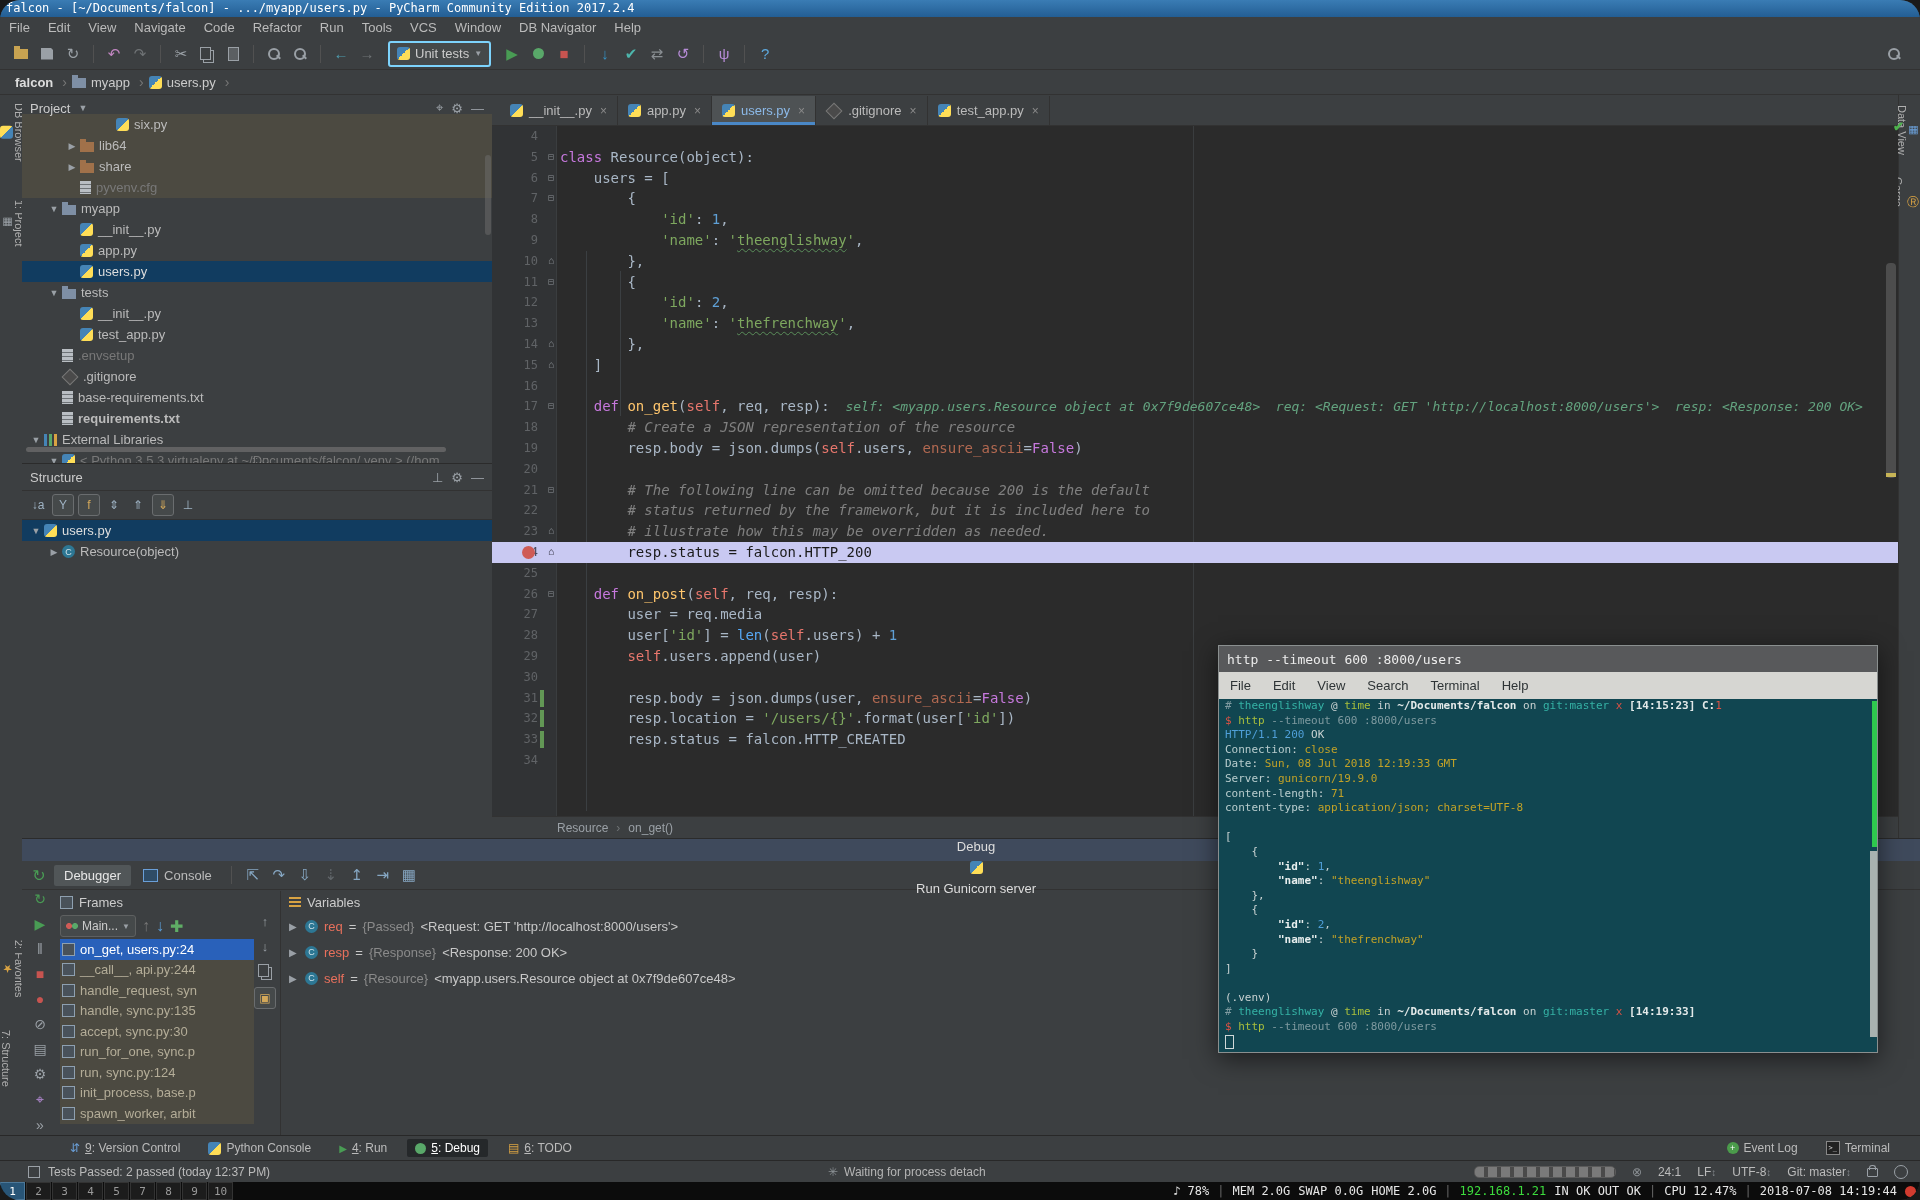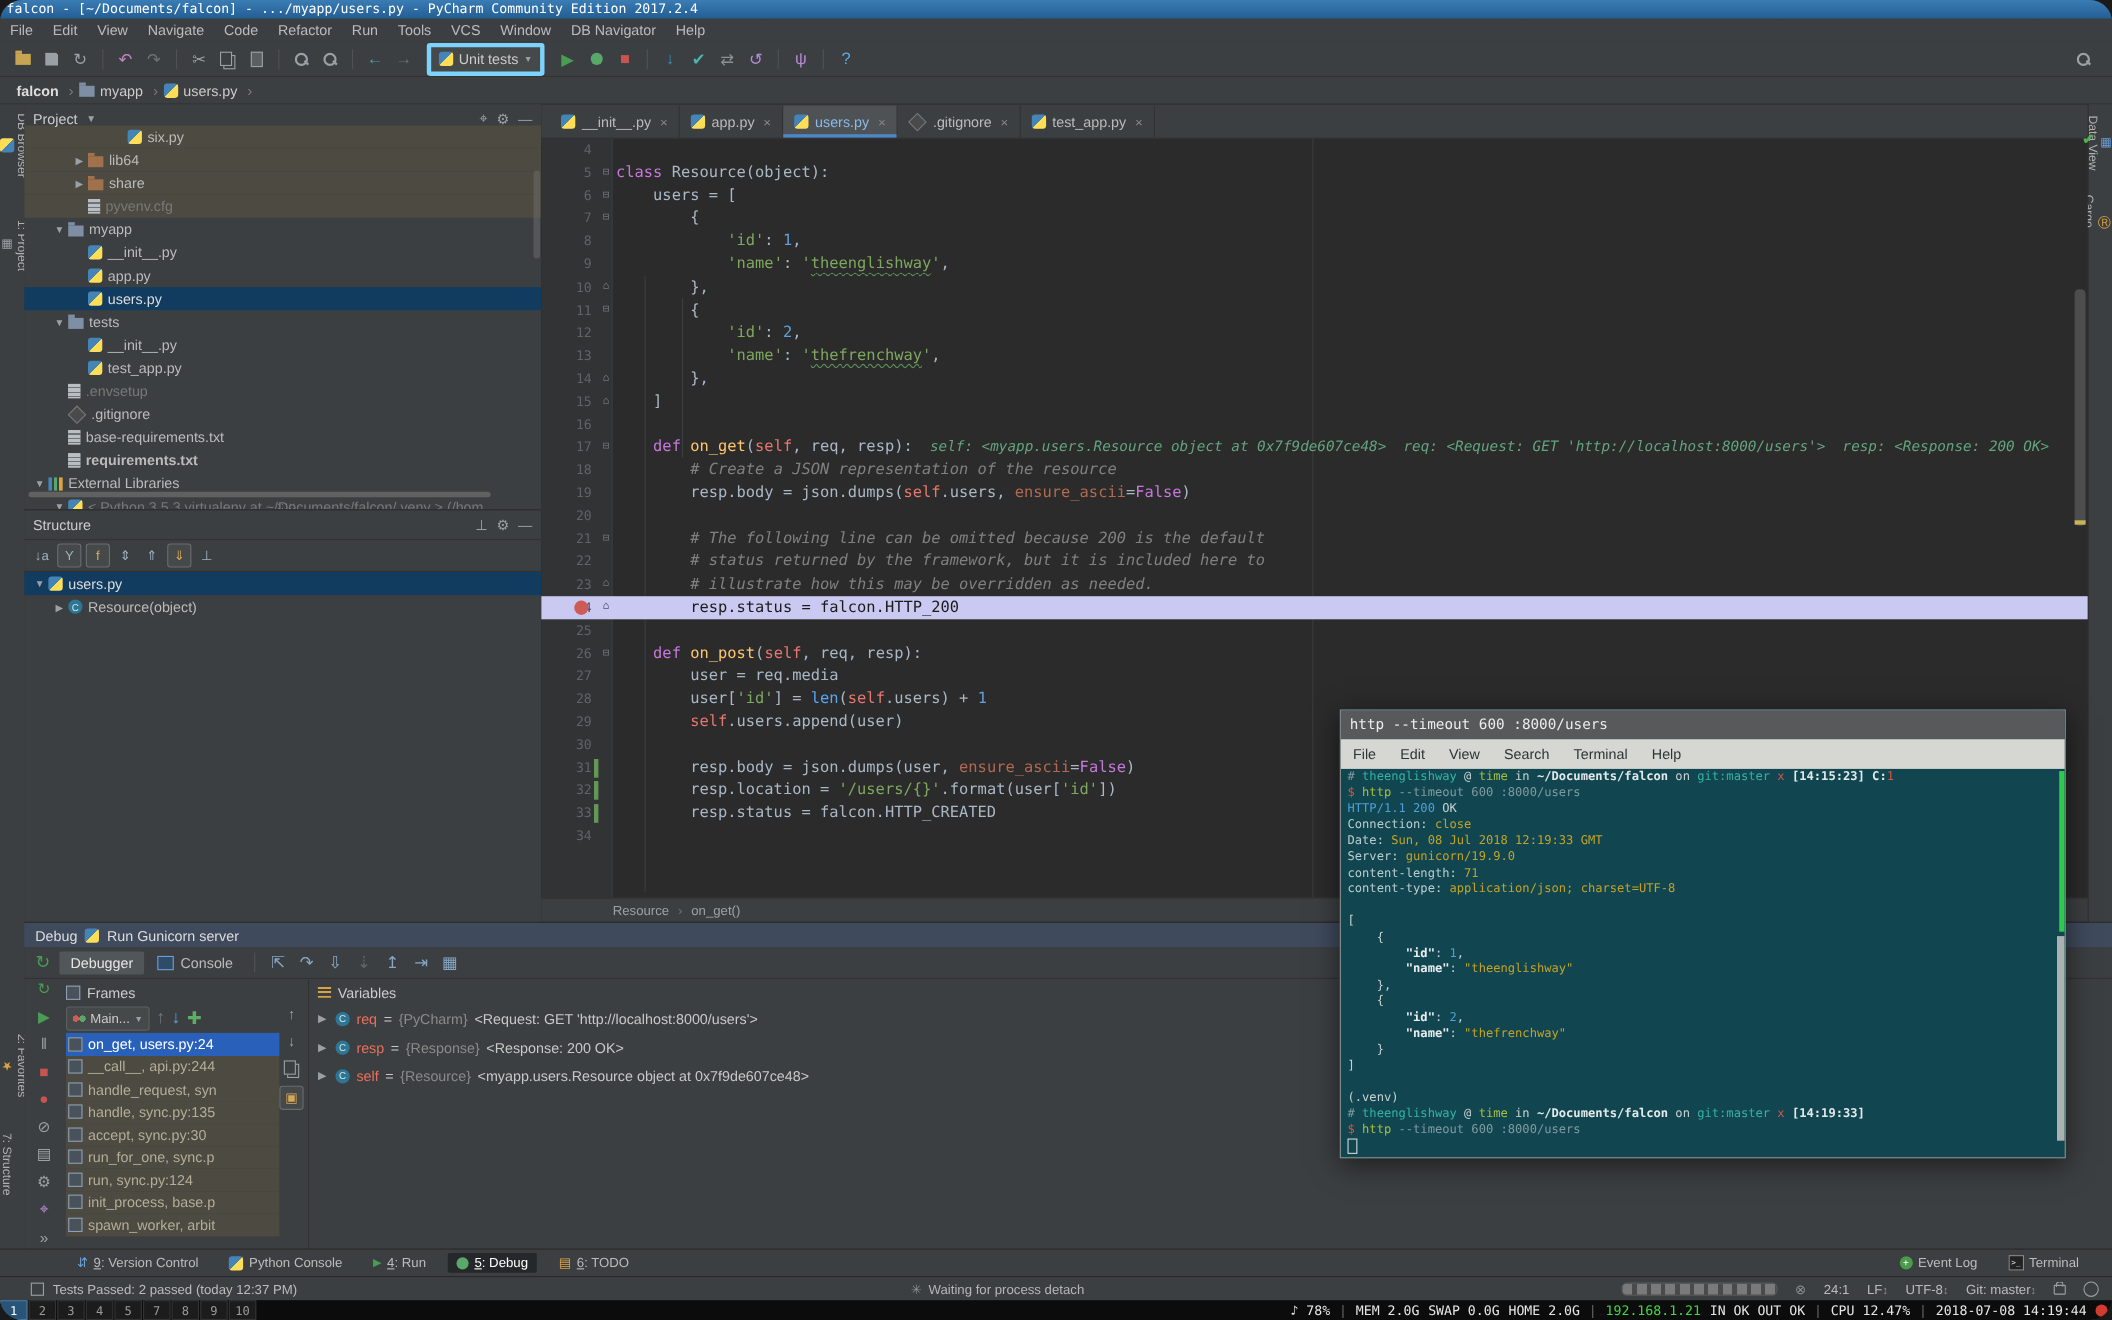--- a/index.html
+++ b/index.html
@@ -9,21 +9,21 @@
   
   #titlebar{left:0;top:0;width:1920px;height:17px;background:linear-gradient(#3a7cb4,#235e94);
             color:#fff;font:12px "DejaVu Sans Mono",monospace;line-height:17px;padding-left:6px;box-sizing:border-box;}
   #menubar{left:0;top:17px;width:1920px;height:21px;background:#3c3f41;border-bottom:1px solid #323232;
            display:flex;align-items:center;font-size:13px;color:#bbb;}
   .menu-item{padding:0 9px;height:21px;line-height:21px;cursor:default;}
   #toolbar{left:0;top:38px;width:1920px;height:32px;background:#3c3f41;border-bottom:1px solid #323232;
            display:flex;align-items:center;padding-left:8px;box-sizing:border-box;}
   .tbico{width:24px;height:24px;display:flex;align-items:center;justify-content:center;font-size:15px;margin:0 1px;}
   .tbsep{width:1px;height:18px;background:#515151;margin:0 7px;}
-  #run-combo{display:flex;align-items:center;gap:5px;background:#45494a;border:4px solid #7dd3fc;border-radius:3px;
+  #run-combo{display:flex;align-items:center;gap:5px;background:#45494a;border:2px solid #7dd3fc;border-radius:3px;
              height:22px;padding:0 7px;margin:0 8px;font-size:13px;color:#ccc;}
   #toolbar-search{margin-left:auto;margin-right:14px;}
   
   #crumbbar{left:0;top:70px;width:1920px;height:25px;background:#3c3f41;border-bottom:1px solid #323232;
             display:flex;align-items:center;padding-left:10px;box-sizing:border-box;font-size:13px;}
   .crumb{display:flex;align-items:center;gap:5px;margin-right:4px;color:#ccc;}
   .crumb b{font-weight:bold;color:#ddd;}
   .crumb-sep{color:#777;margin:0 5px;font-size:14px;}
   
   .stripe{background:#3c3f41;}
@@ -78,21 +78,21 @@
   #indent-guide1{left:94px;top:156px;width:1px;height:560px;background:#3b3f42;}
   #indent-guide2{left:128px;top:176px;width:1px;height:145px;background:#3b3f42;}
   #margin-line{left:701px;top:31px;width:1px;height:690px;background:#3a3d3f;}
   #ed-crumb{position:absolute;left:0;bottom:0;width:1406px;height:22px;background:#3c3f41;border-top:1px solid #323232;
             display:flex;align-items:center;padding-left:65px;box-sizing:border-box;font-size:12px;color:#9aa0a6;gap:8px;}
   #ed-scroll{left:1886px;top:263px;width:10px;height:215px;background:rgba(140,140,140,.35);border-radius:4px;}
   #ed-mark-yellow{left:1886px;top:473px;width:10px;height:4px;background:#c7b456;}
   #ed-check{left:1893px;top:119px;color:#4db34d;font-size:13px;font-weight:bold;}
   
   #debug-panel{left:22px;top:838px;width:1898px;height:297px;background:#3c3f41;border-top:1px solid #2b2b2b;}
-  #debug-hdr{height:22px;background:#3f4a5c;display:flex;align-items:center;gap:7px;padding-left:10px;font-size:13px;color:#ddd;}
+  #debug-hdr{height:22px;background:#3f4a5c;display:flex;align-items:center;gap:7px;padding-left:10px;font-size:13px;color:#ddd;flex-direction:column;}
   #debug-tabs{height:28px;display:flex;align-items:center;border-bottom:1px solid #323232;padding-left:4px;gap:2px;}
   .dtab{display:flex;align-items:center;gap:6px;padding:3px 10px;font-size:13px;color:#bbb;border-radius:2px;}
   .dtab.active{background:#515658;color:#e6e6e6;}
   .dstep{width:24px;text-align:center;font-size:15px;color:#86a7c3;}
   .dstep.off{color:#61666a;}
   #debug-leftcol{position:absolute;left:3px;top:52px;width:30px;display:flex;flex-direction:column;align-items:center;gap:9px;font-size:14px;}
   #frames-pane{position:absolute;left:38px;top:52px;width:194px;height:245px;}
   .subhdr{height:22px;display:flex;align-items:center;gap:6px;font-size:13px;color:#ccc;}
   #thread-row{display:flex;align-items:center;gap:6px;height:26px;}
   #thread-combo{display:flex;align-items:center;gap:4px;background:#45494a;border:1px solid #5e6060;border-radius:3px;
@@ -607,21 +607,21 @@
       <div class="subhdr">
           <span class="ic-varbars"></span>
         <span>Variables</span>
         </div>
       <div id="vars-list">
           <div class="var-row">
             <span class="var-arrow">▶</span>
             <span class="ic-class">C</span>
             <span class="var-name">req</span>
             <span class="var-val"> = </span>
-            <span class="var-type">{PyCharm} </span>
+            <span class="var-type">{Passed} </span>
             <span class="var-val">&lt;Request: GET 'http://localhost:8000/users'&gt;</span>
           </div>
           <div class="var-row">
             <span class="var-arrow">▶</span>
             <span class="ic-class">C</span>
             <span class="var-name">resp</span>
             <span class="var-val"> = </span>
             <span class="var-type">{Response} </span>
             <span class="var-val">&lt;Response: 200 OK&gt;</span>
           </div>

